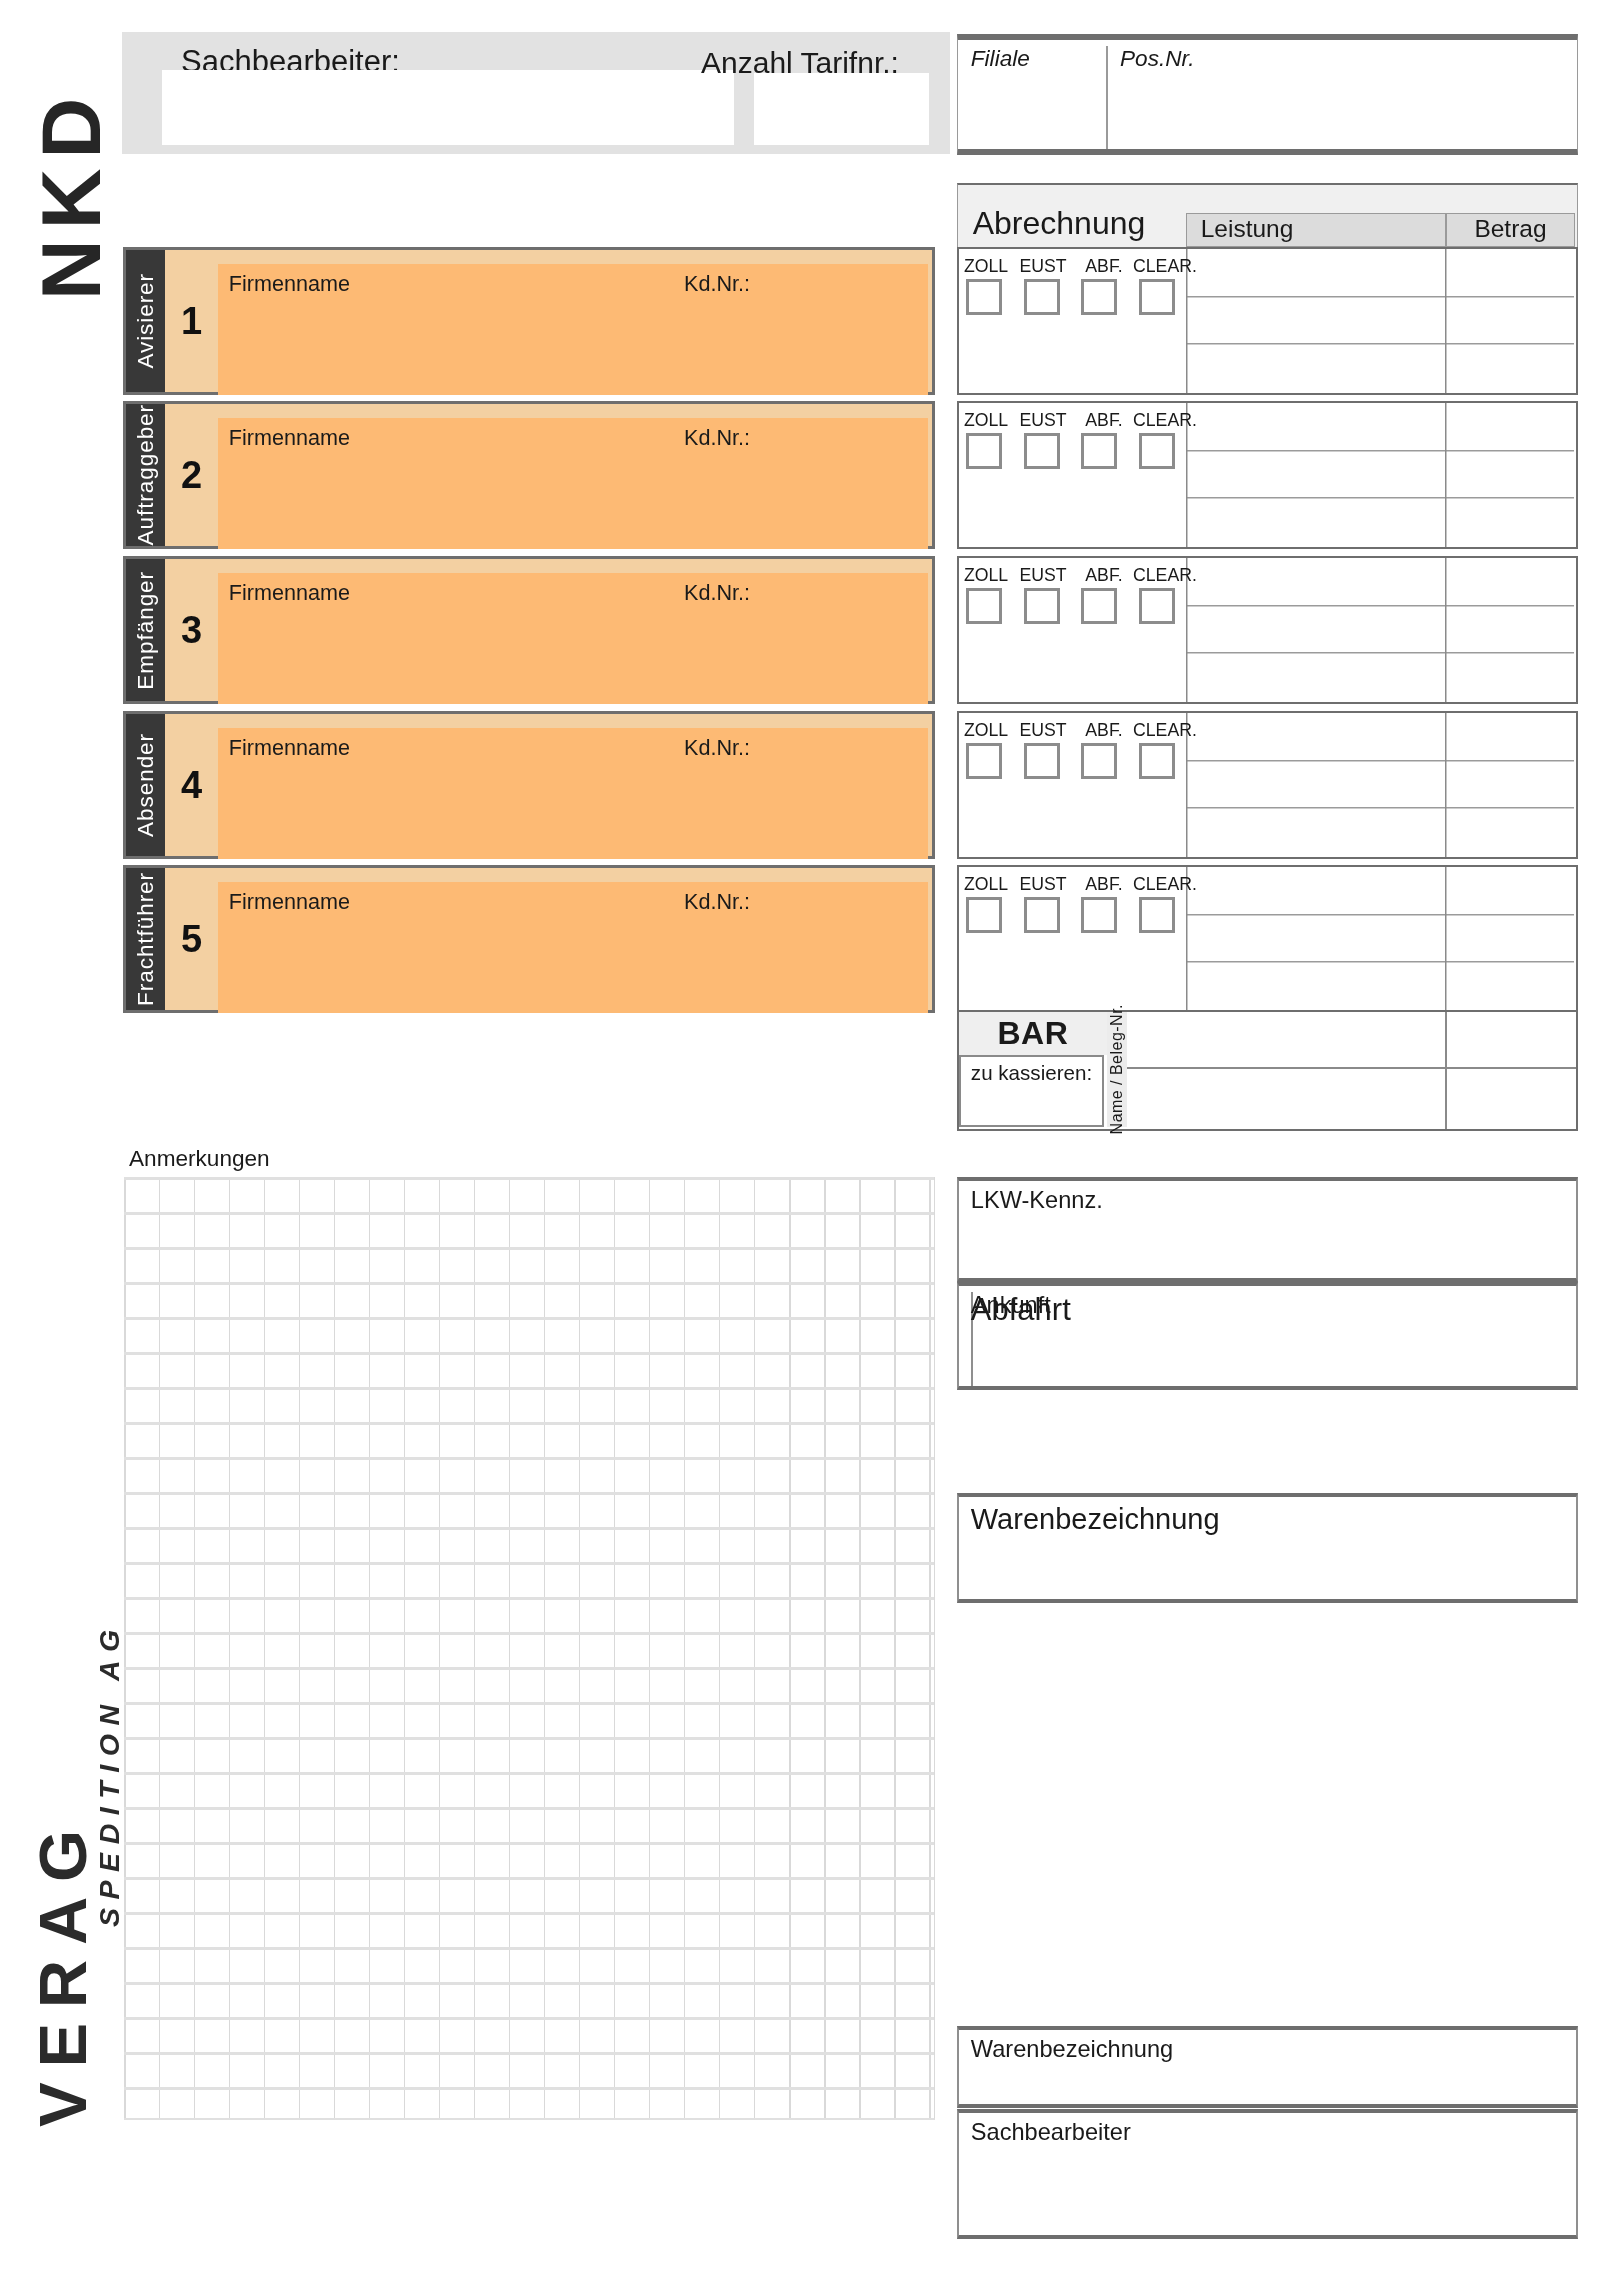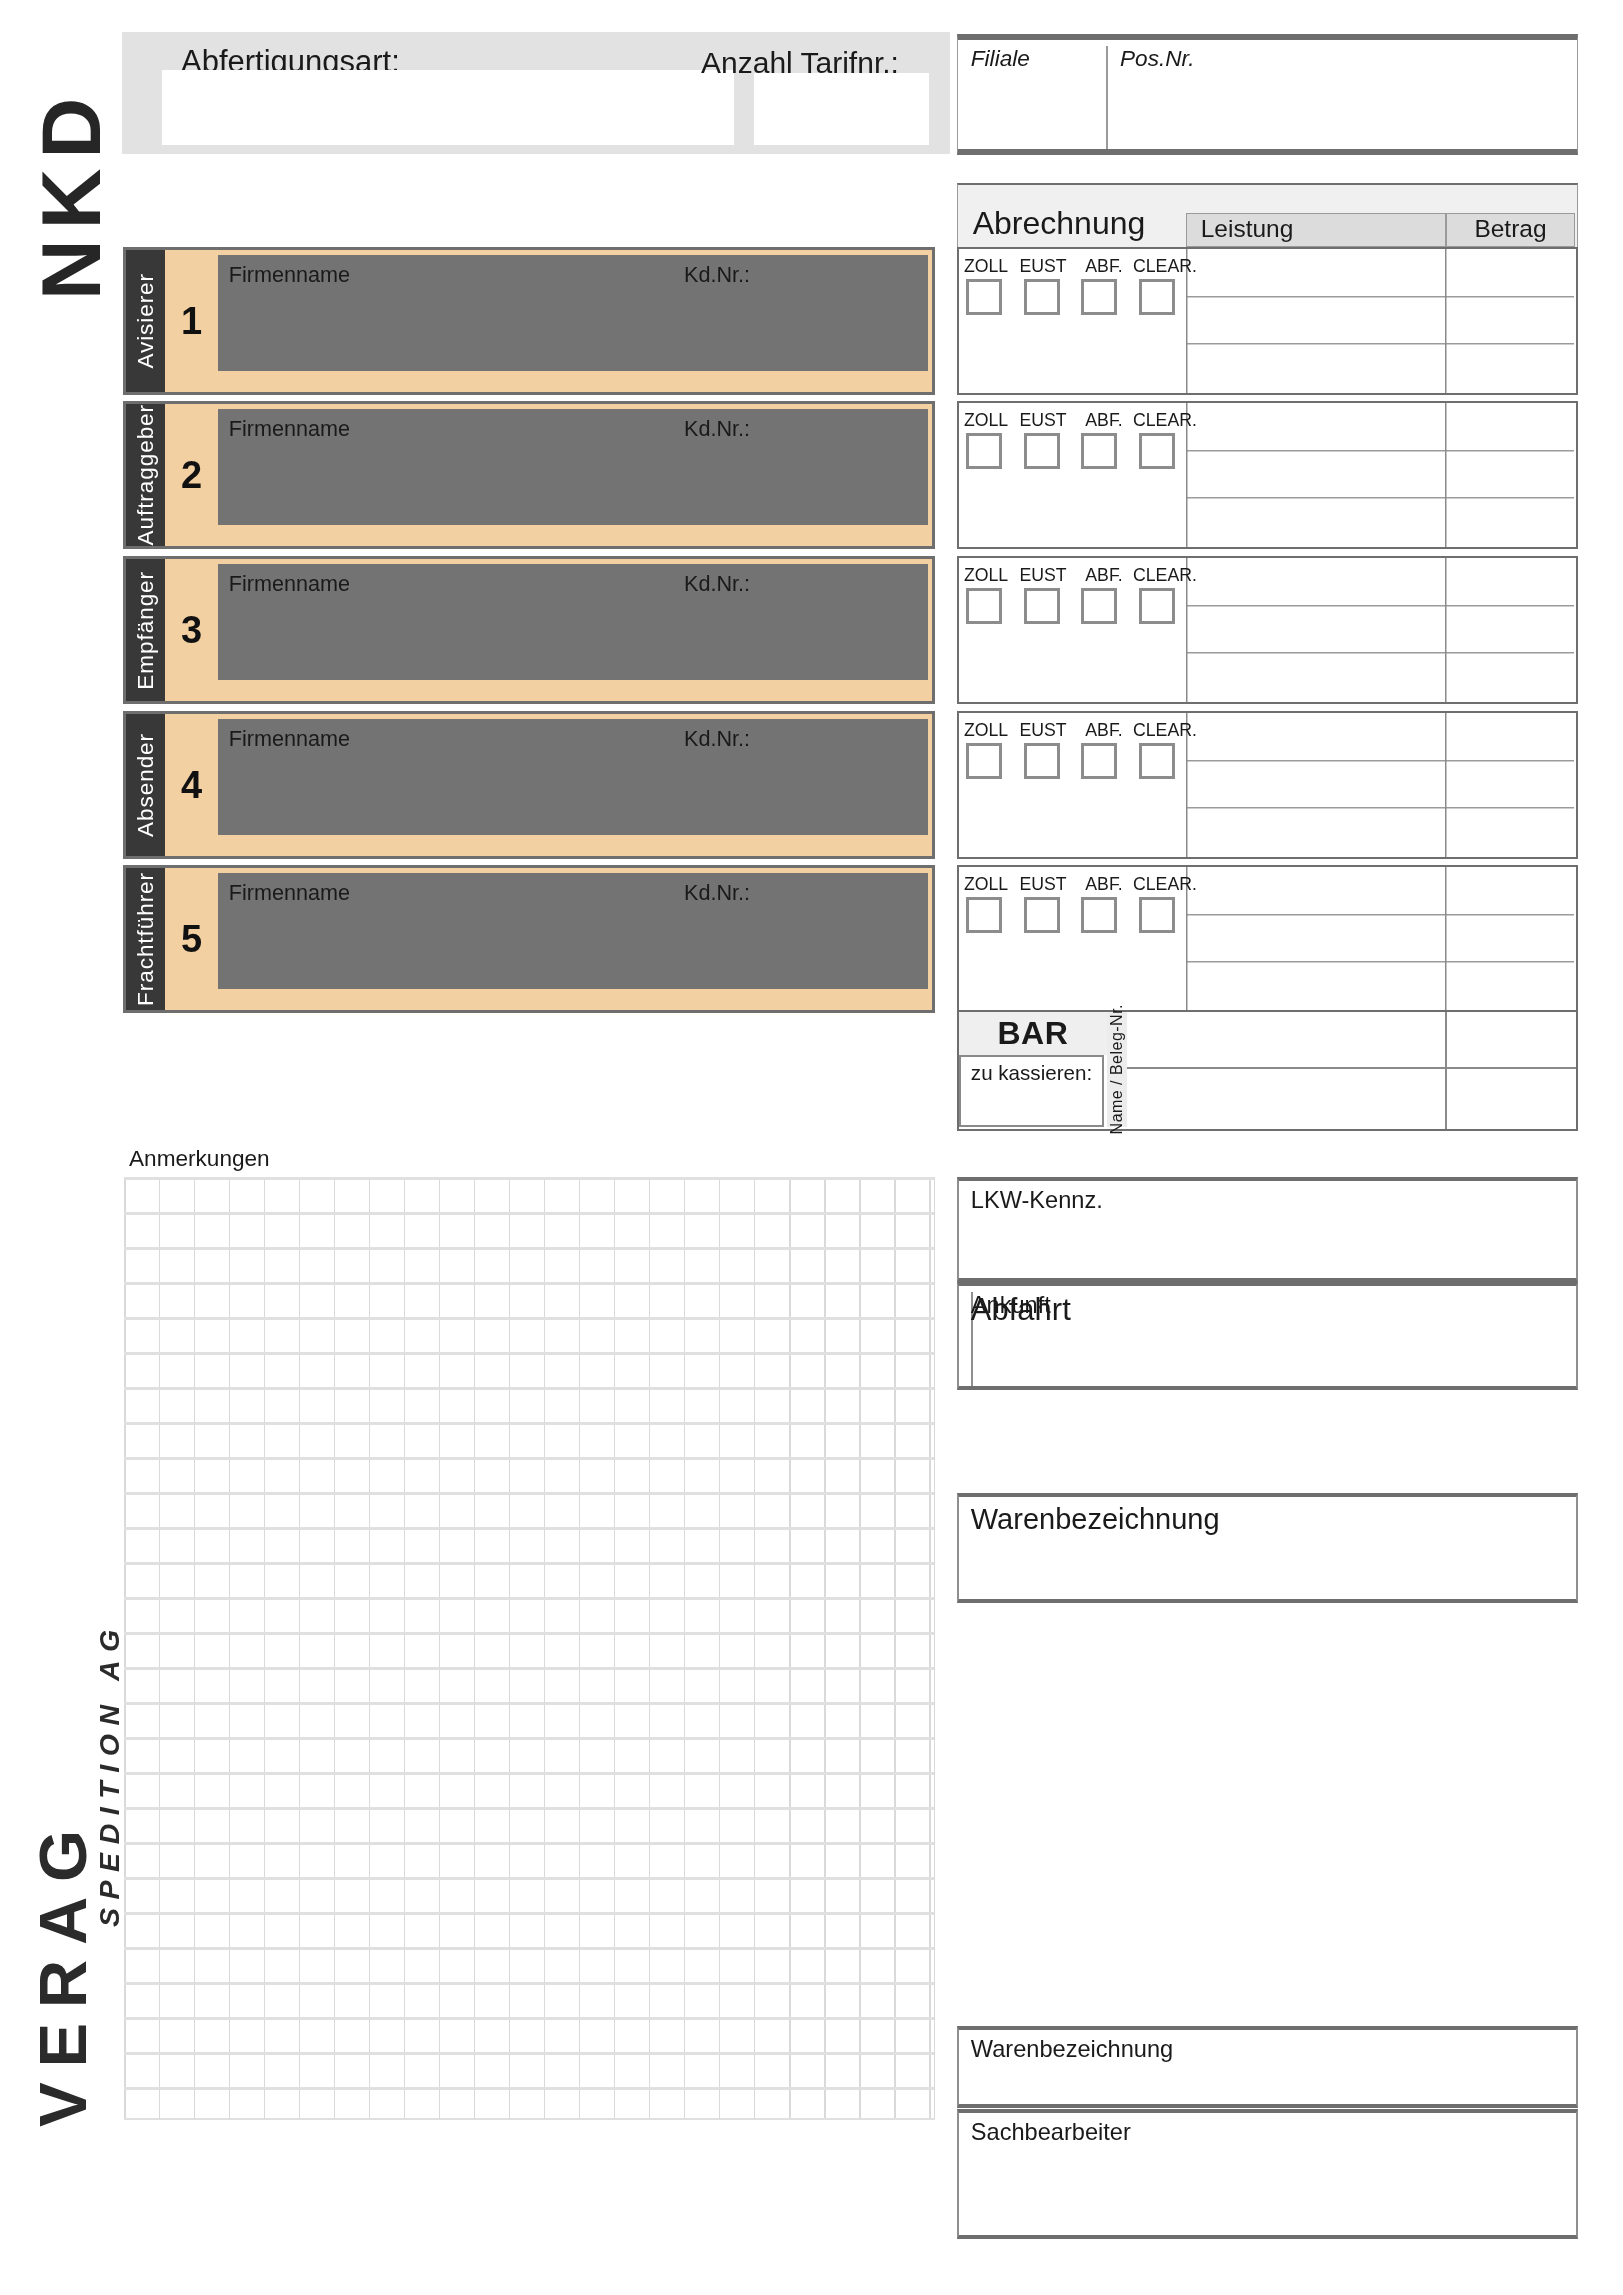--- a/index.html
+++ b/index.html
@@ -32,21 +32,21 @@
   .colhdr{background:#dcdcdc;border:1.5px solid #9a9a9a;box-sizing:border-box;font-size:24.5px;height:34px;top:27.5px;}
   .colhdr.leist{left:228px;width:260px;padding-left:13.7px;line-height:30px;}
   .colhdr.betr{left:488px;width:129px;text-align:center;line-height:30px;}
 
   
   .prow{left:123px;width:812px;height:148px;background:#f3d0a2;box-sizing:border-box;border:3.4px solid #6e6e6e;}
   .pstrip{left:0;top:0;bottom:0;width:39px;background:#383838;display:flex;align-items:center;justify-content:center;}
   .pstrip span{color:#fff;font-size:22.6px;letter-spacing:.04em;}
   .pnum{left:39px;top:0;bottom:0;width:53px;display:flex;align-items:center;justify-content:center;
         font-weight:bold;font-size:38px;color:#111;}
-  .pwhite{left:92px;top:5px;width:710px;height:116px;background:#737373;}
+  .pwhite{left:92px;top:14px;width:710px;height:131px;background:#fdba74;}
   .firm{left:10.8px;top:6.9px;font-size:21.6px;}
   .kdnr{left:466px;top:6.9px;font-size:21.6px;}
 
   
   .absec{left:957px;width:621px;height:148px;box-sizing:border-box;border:2.9px solid #6e6e6e;
          background:
            linear-gradient(#8a8a8a,#8a8a8a) no-repeat 227px 0/1.5px 100%,
            linear-gradient(#8a8a8a,#8a8a8a) no-repeat 486px 0/1.5px 100%,
            linear-gradient(#9b9b9b,#9b9b9b) no-repeat 227px 47px/388px 1.5px,
            linear-gradient(#9b9b9b,#9b9b9b) no-repeat 227px 94px/388px 1.5px,
@@ -95,21 +95,21 @@
   .lbl{position:absolute;}
 </style>
 </head>
 <body>
 
 <div class="page">
 
   <div class="abs vtext nkd">NKD</div>
 
   <div class="abs grayhdr">
-    <div class="lbl abf-label">Abfertigungsart:</div>
+    <div class="lbl abf-label">Sachbearbeiter:</div>
     <div class="lbl abf-input"></div>
     <div class="lbl anz-label">Anzahl Tarifnr.:</div>
     <div class="lbl anz-input"></div>
   </div>
 
   <div class="abs filiale">
     <div class="lbl" style="left:0;top:0;bottom:0;width:148px;"></div>
     <div class="lbl" style="left:149px;top:0;bottom:0;right:0;"></div>
     <div class="lbl fil-div"></div>
     <div class="lbl" style="left:12.8px;top:5.9px;font-size:22.6px;">Filiale</div>

